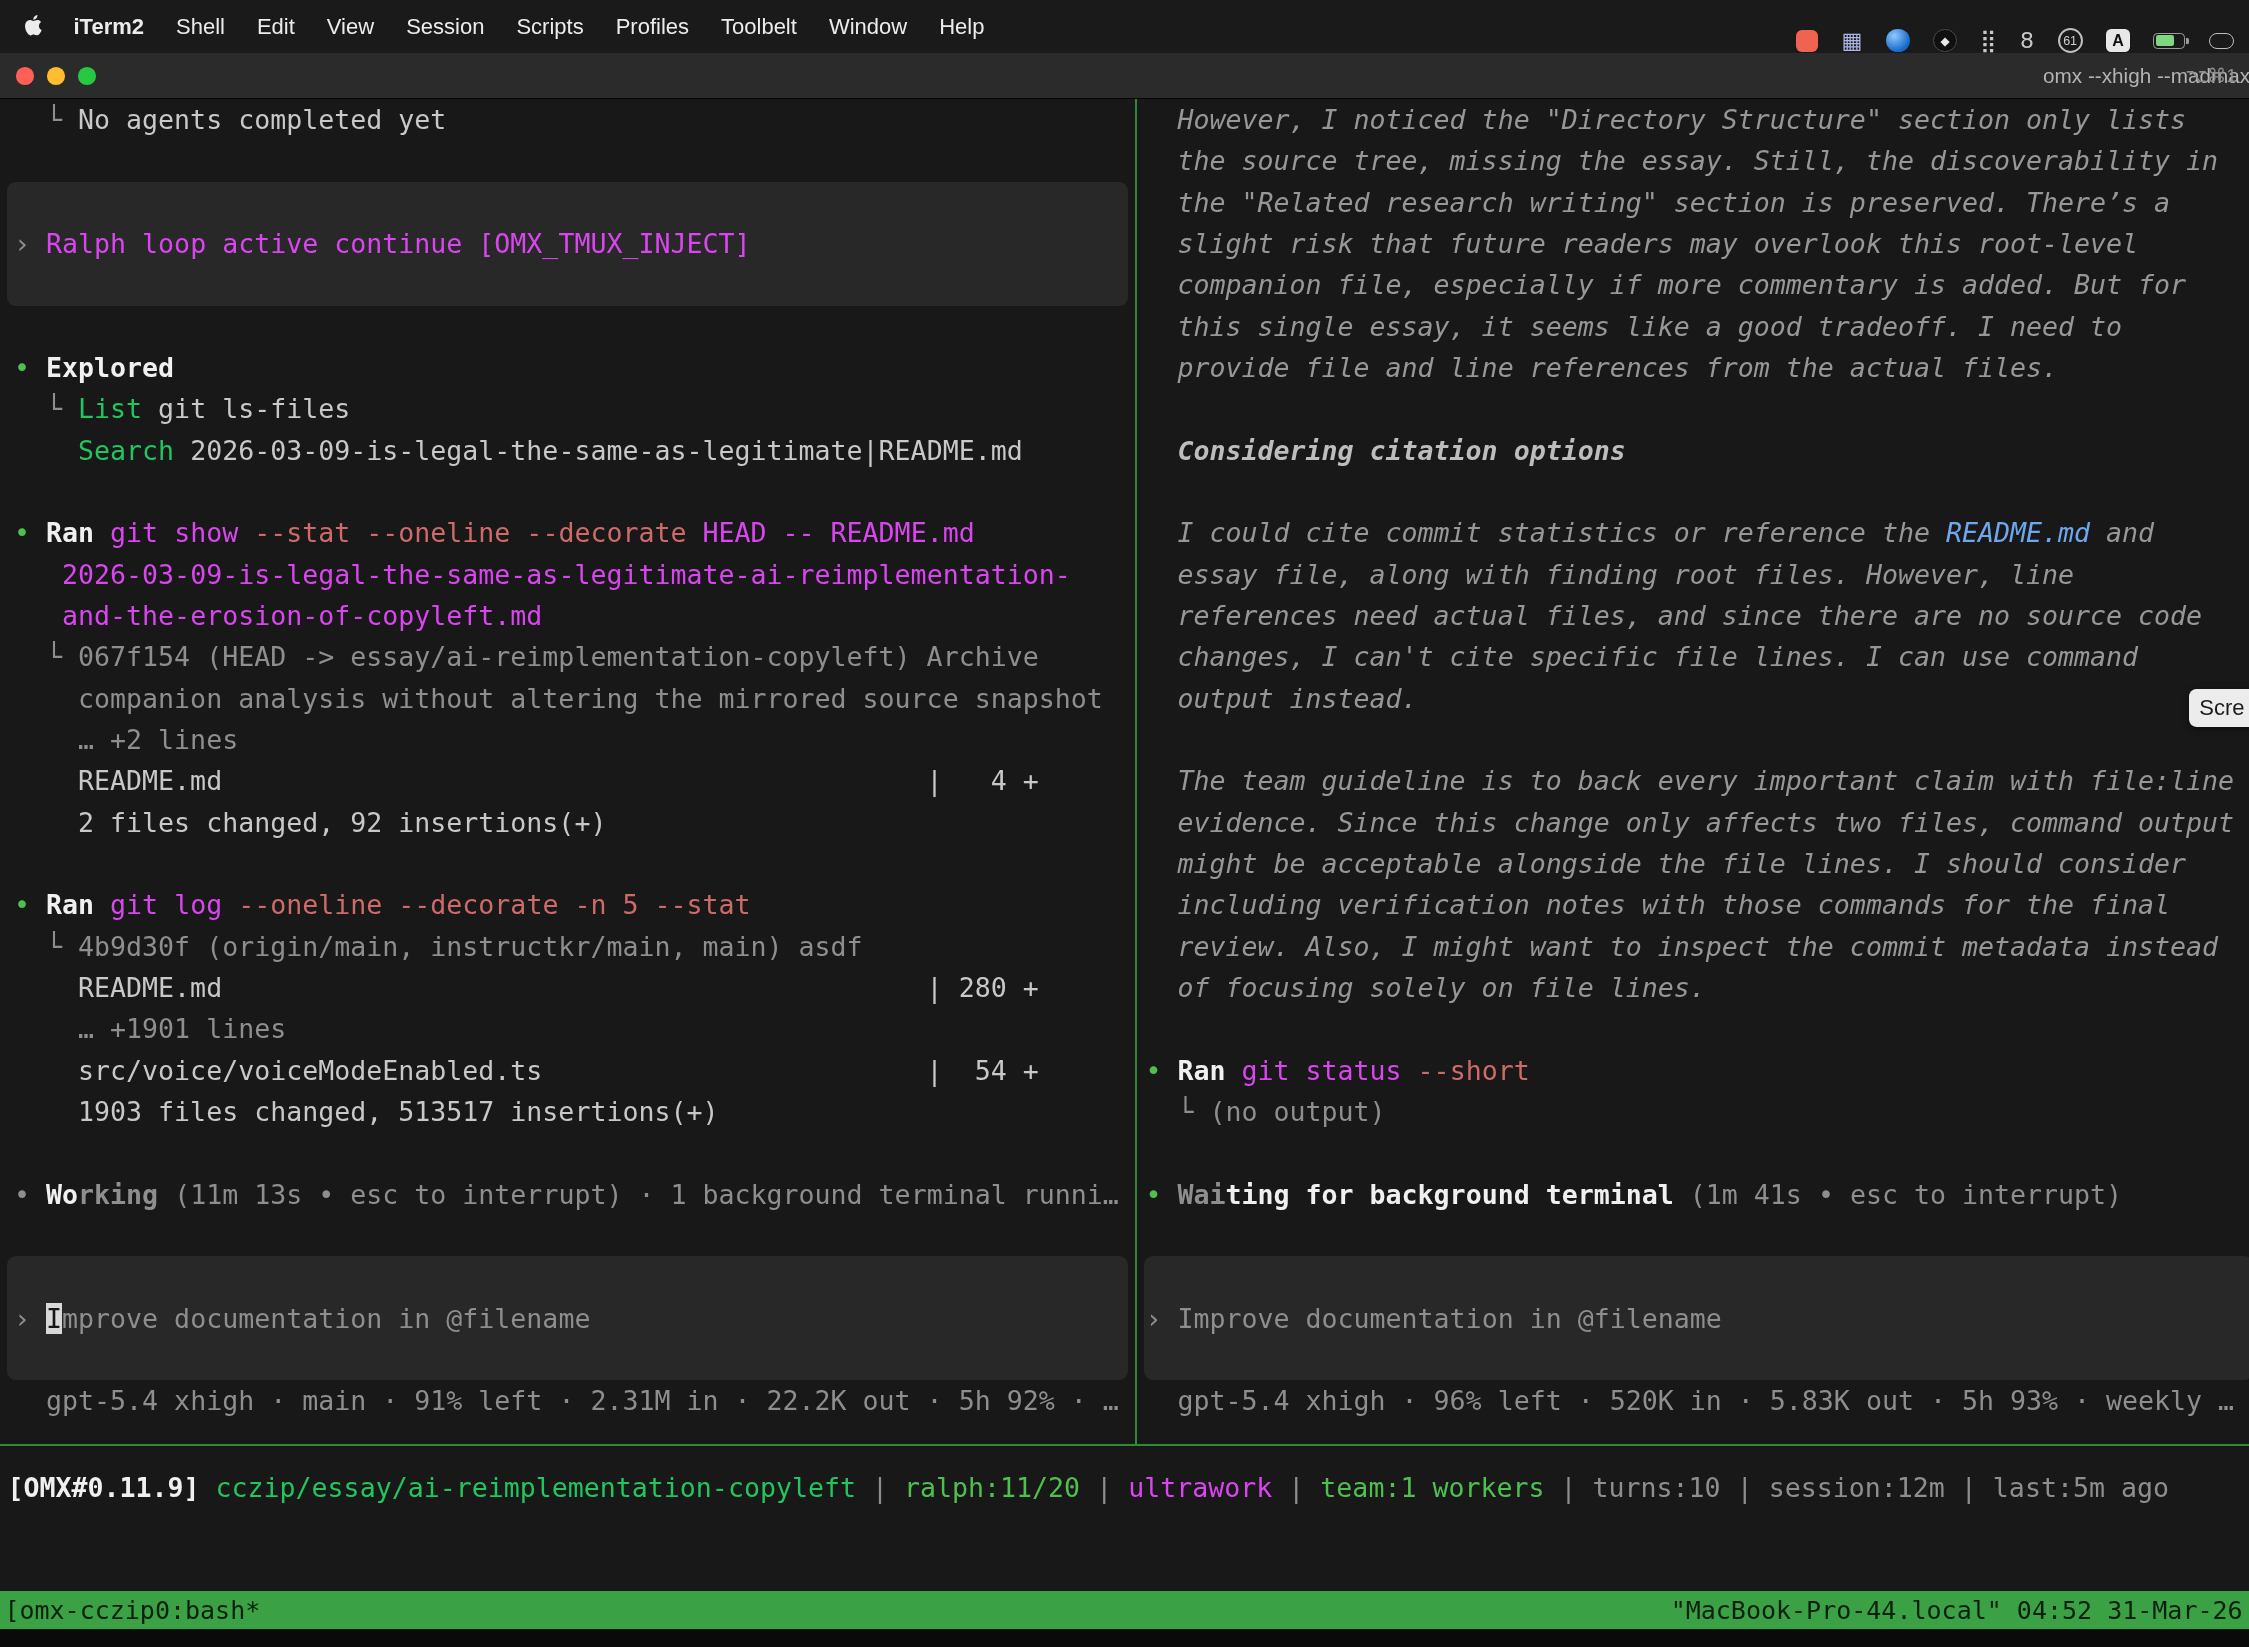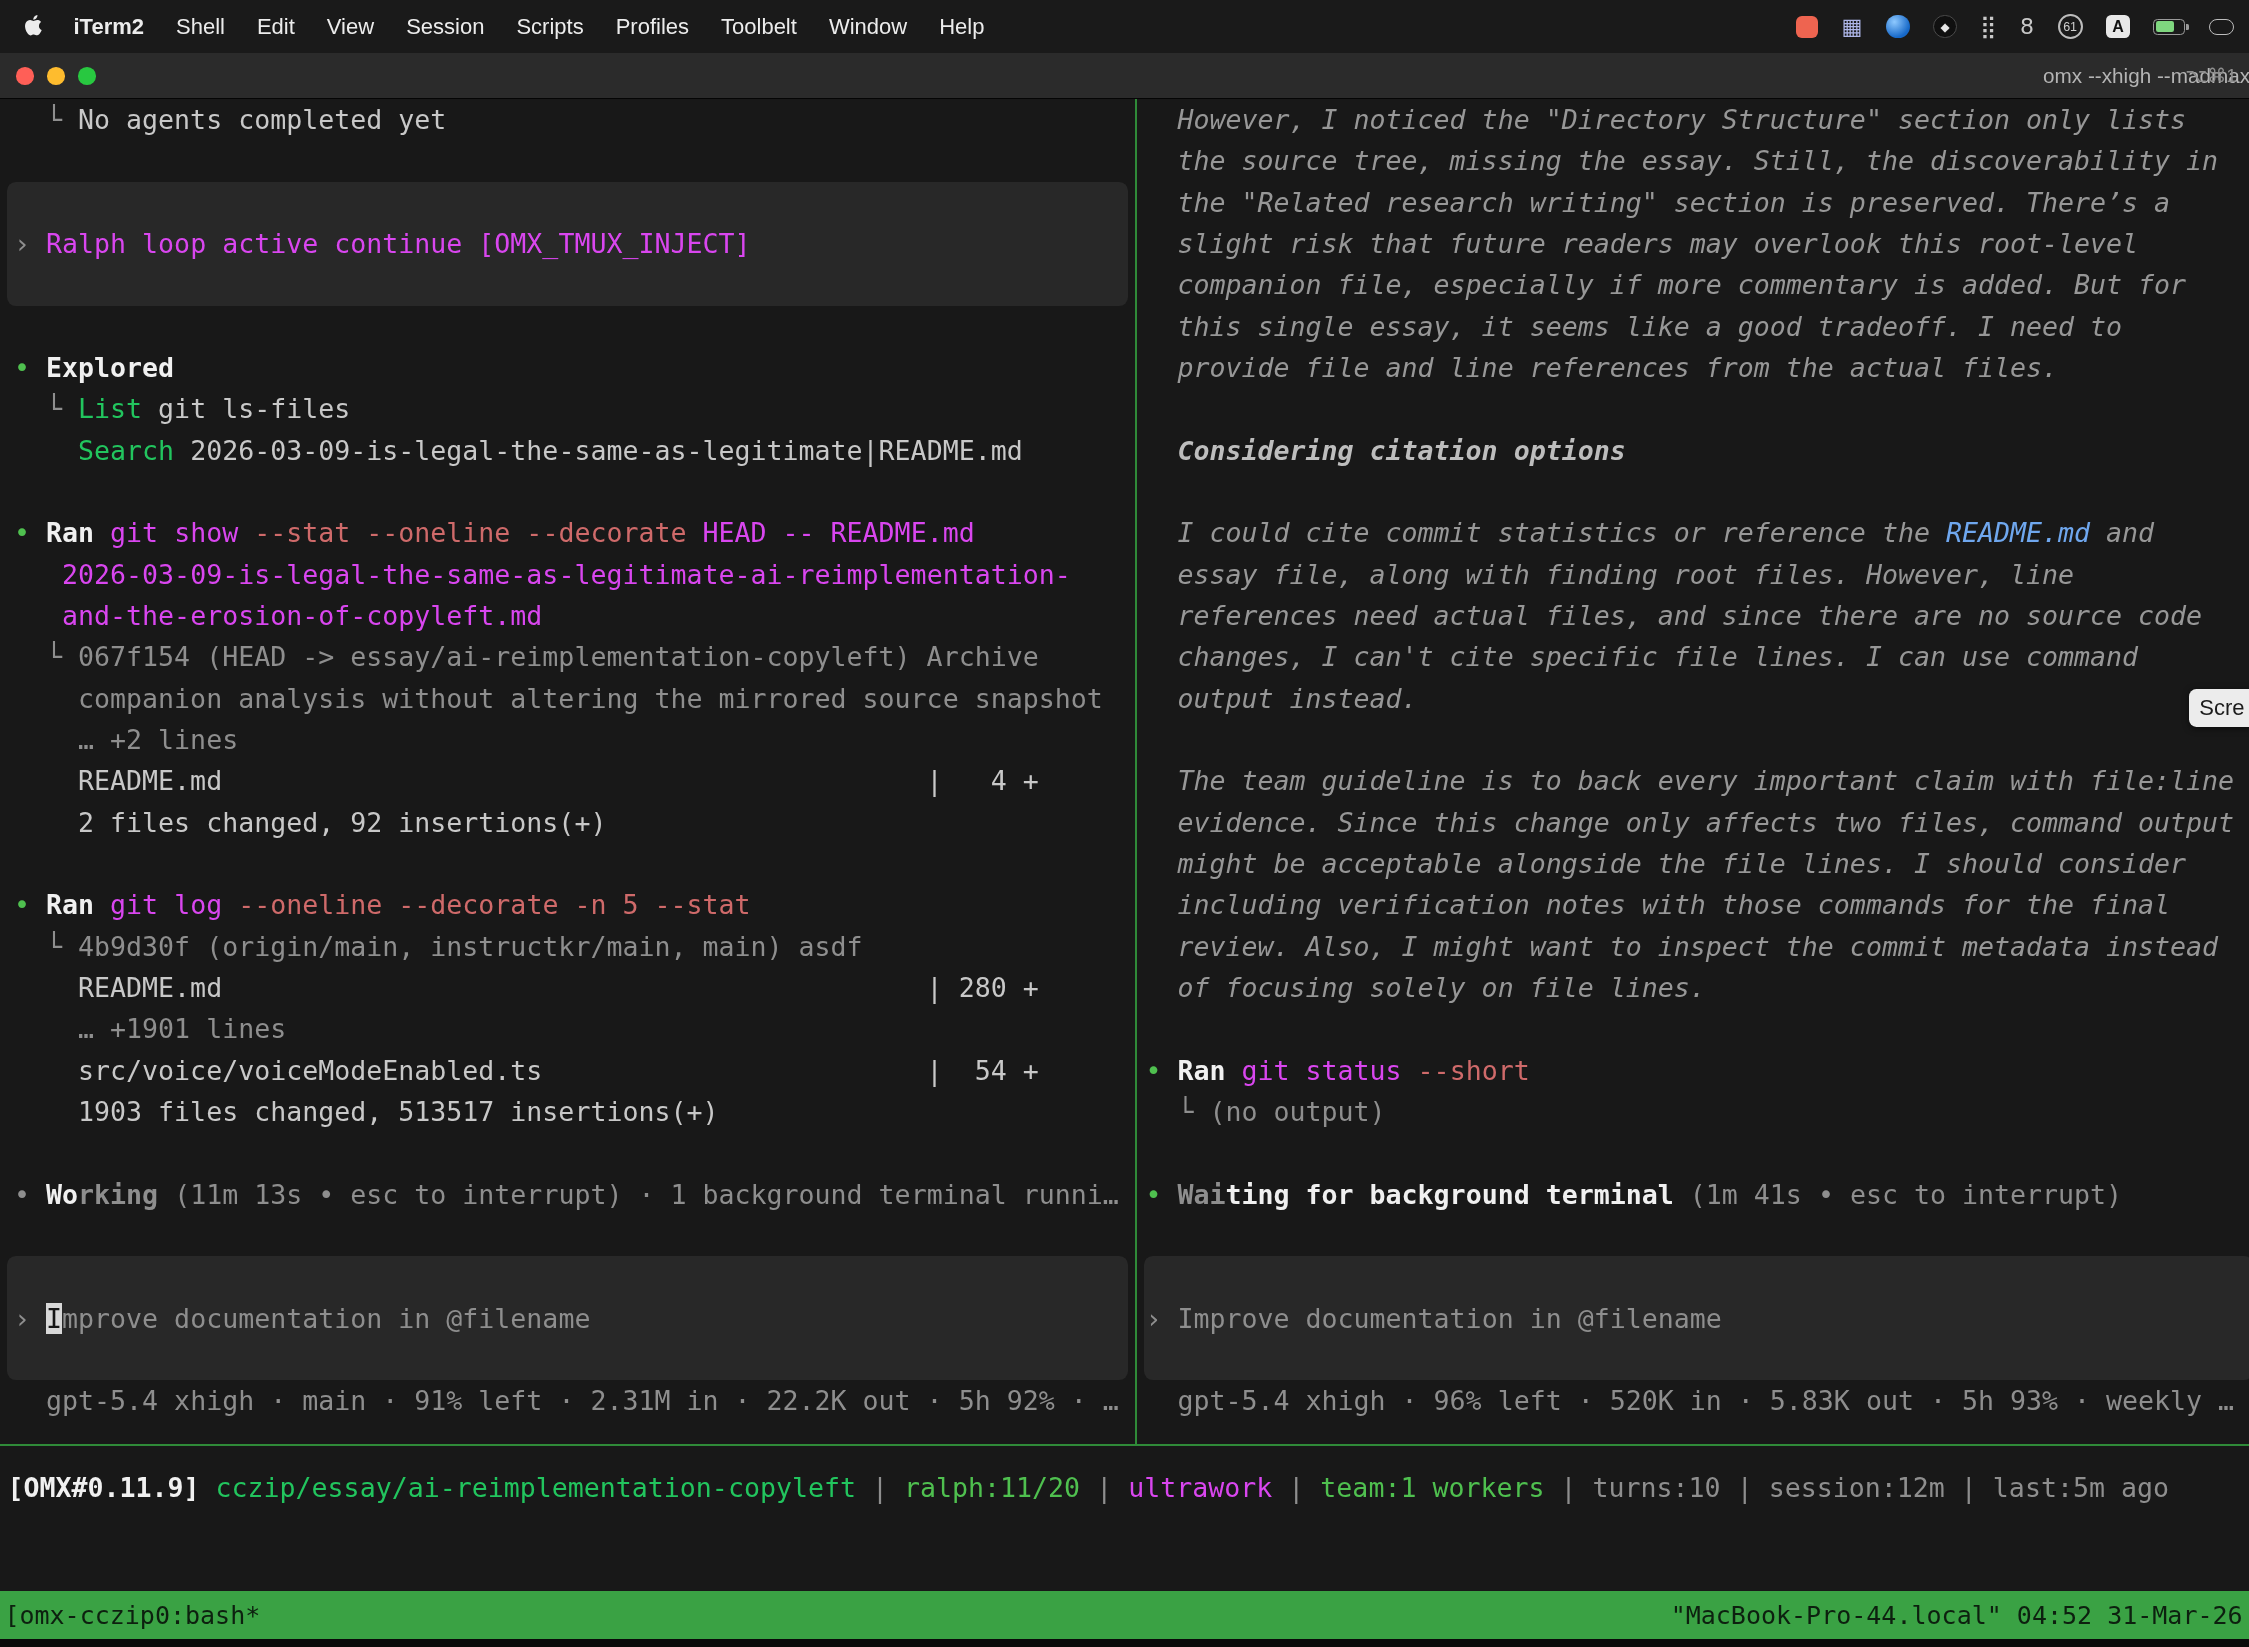--- a/index.html
+++ b/index.html
@@ -1,20 +1,20 @@
 <!DOCTYPE html>
 <html style="font-size:11.8px"><head>
 <meta charset="utf-8">
 <style>
   *{margin:0;padding:0;box-sizing:border-box;}
   html,body{width:2250px;height:1648px;background:#000;}
   .screen{position:relative;width:2250px;height:1648px;background:#181818;overflow:hidden;font-family:"DejaVu Sans Mono",monospace;}
 
   
-  .menubar{position:absolute;top:0;left:0;right:0;height:53px;background:#1a1a1a;display:flex;align-items:center;justify-content:space-between;font-family:"Liberation Sans",sans-serif;color:#ececec;font-size:22px;z-index:30;}
+  .menubar{position:absolute;top:0;left:0;right:0;height:53px;background:#1a1a1a;display:flex;align-items:flex-end;justify-content:space-between;font-family:"Liberation Sans",sans-serif;color:#ececec;font-size:22px;z-index:30;}
   .mb-left{display:flex;align-items:center;height:100%;}
   .apple{display:flex;align-items:center;padding:0 14.8px 0 22px;}
   .apple svg{width:20.7px;height:25px;fill:#ececec;}
   .mitem{padding:0 16px;}
   .mitem.app{font-weight:bold;}
   .mb-right{display:flex;align-items:center;gap:23.6px;padding-right:16px;}
   .ic{display:inline-flex;align-items:center;justify-content:center;}
   .ic.rec{width:22px;height:22px;border-radius:5.9px;background:#ee6450;}
   .ic.glyph{color:#c8c8c8;font-size:22px;font-family:"DejaVu Sans",sans-serif;}
   .ic.glyph.purple{color:#aeb6e8;}
@@ -60,21 +60,21 @@
   .s-itd{color:#979797;}
   .s-itb{color:#bdbdbd;font-weight:bold;}
   .s-cur{background:#d8d8d8;color:#161616;}
   .tline.it{font-style:italic;}
 
   
   .bottom-pane{position:absolute;left:0;right:0;top:1467px;height:52px;}
   .bottom-pane .tline{left:7.4px;}
 
   
-  .tmuxbar{position:absolute;left:0;right:0;top:1591px;height:48px;background:#3aa244;color:#0d200f;display:flex;justify-content:space-between;align-items:center;font-size:25px;padding:0 7.4px 0 4.4px;z-index:10;}
+  .tmuxbar{position:absolute;left:0;right:0;top:1591px;height:38px;background:#3aa244;color:#0d200f;display:flex;justify-content:space-between;align-items:center;font-size:25px;padding:0 7.4px 0 4.4px;z-index:10;}
   .bottomfill{position:absolute;left:0;right:0;top:1630px;bottom:0;background:#0a0a0a;}
 
   
   .tooltip{position:absolute;right:0;top:689px;width:61px;height:38px;background:#ececec;color:#1c1c1c;border-radius:7.4px 0 0 7.4px;font-family:"Liberation Sans",sans-serif;font-size:22px;line-height:38px;padding-left:10.3px;overflow:hidden;z-index:20;box-shadow:0 1.5px 5.9px rgba(0,0,0,.5);}
 </style>
 </head>
 <body>
 
 <div class="screen">
 

